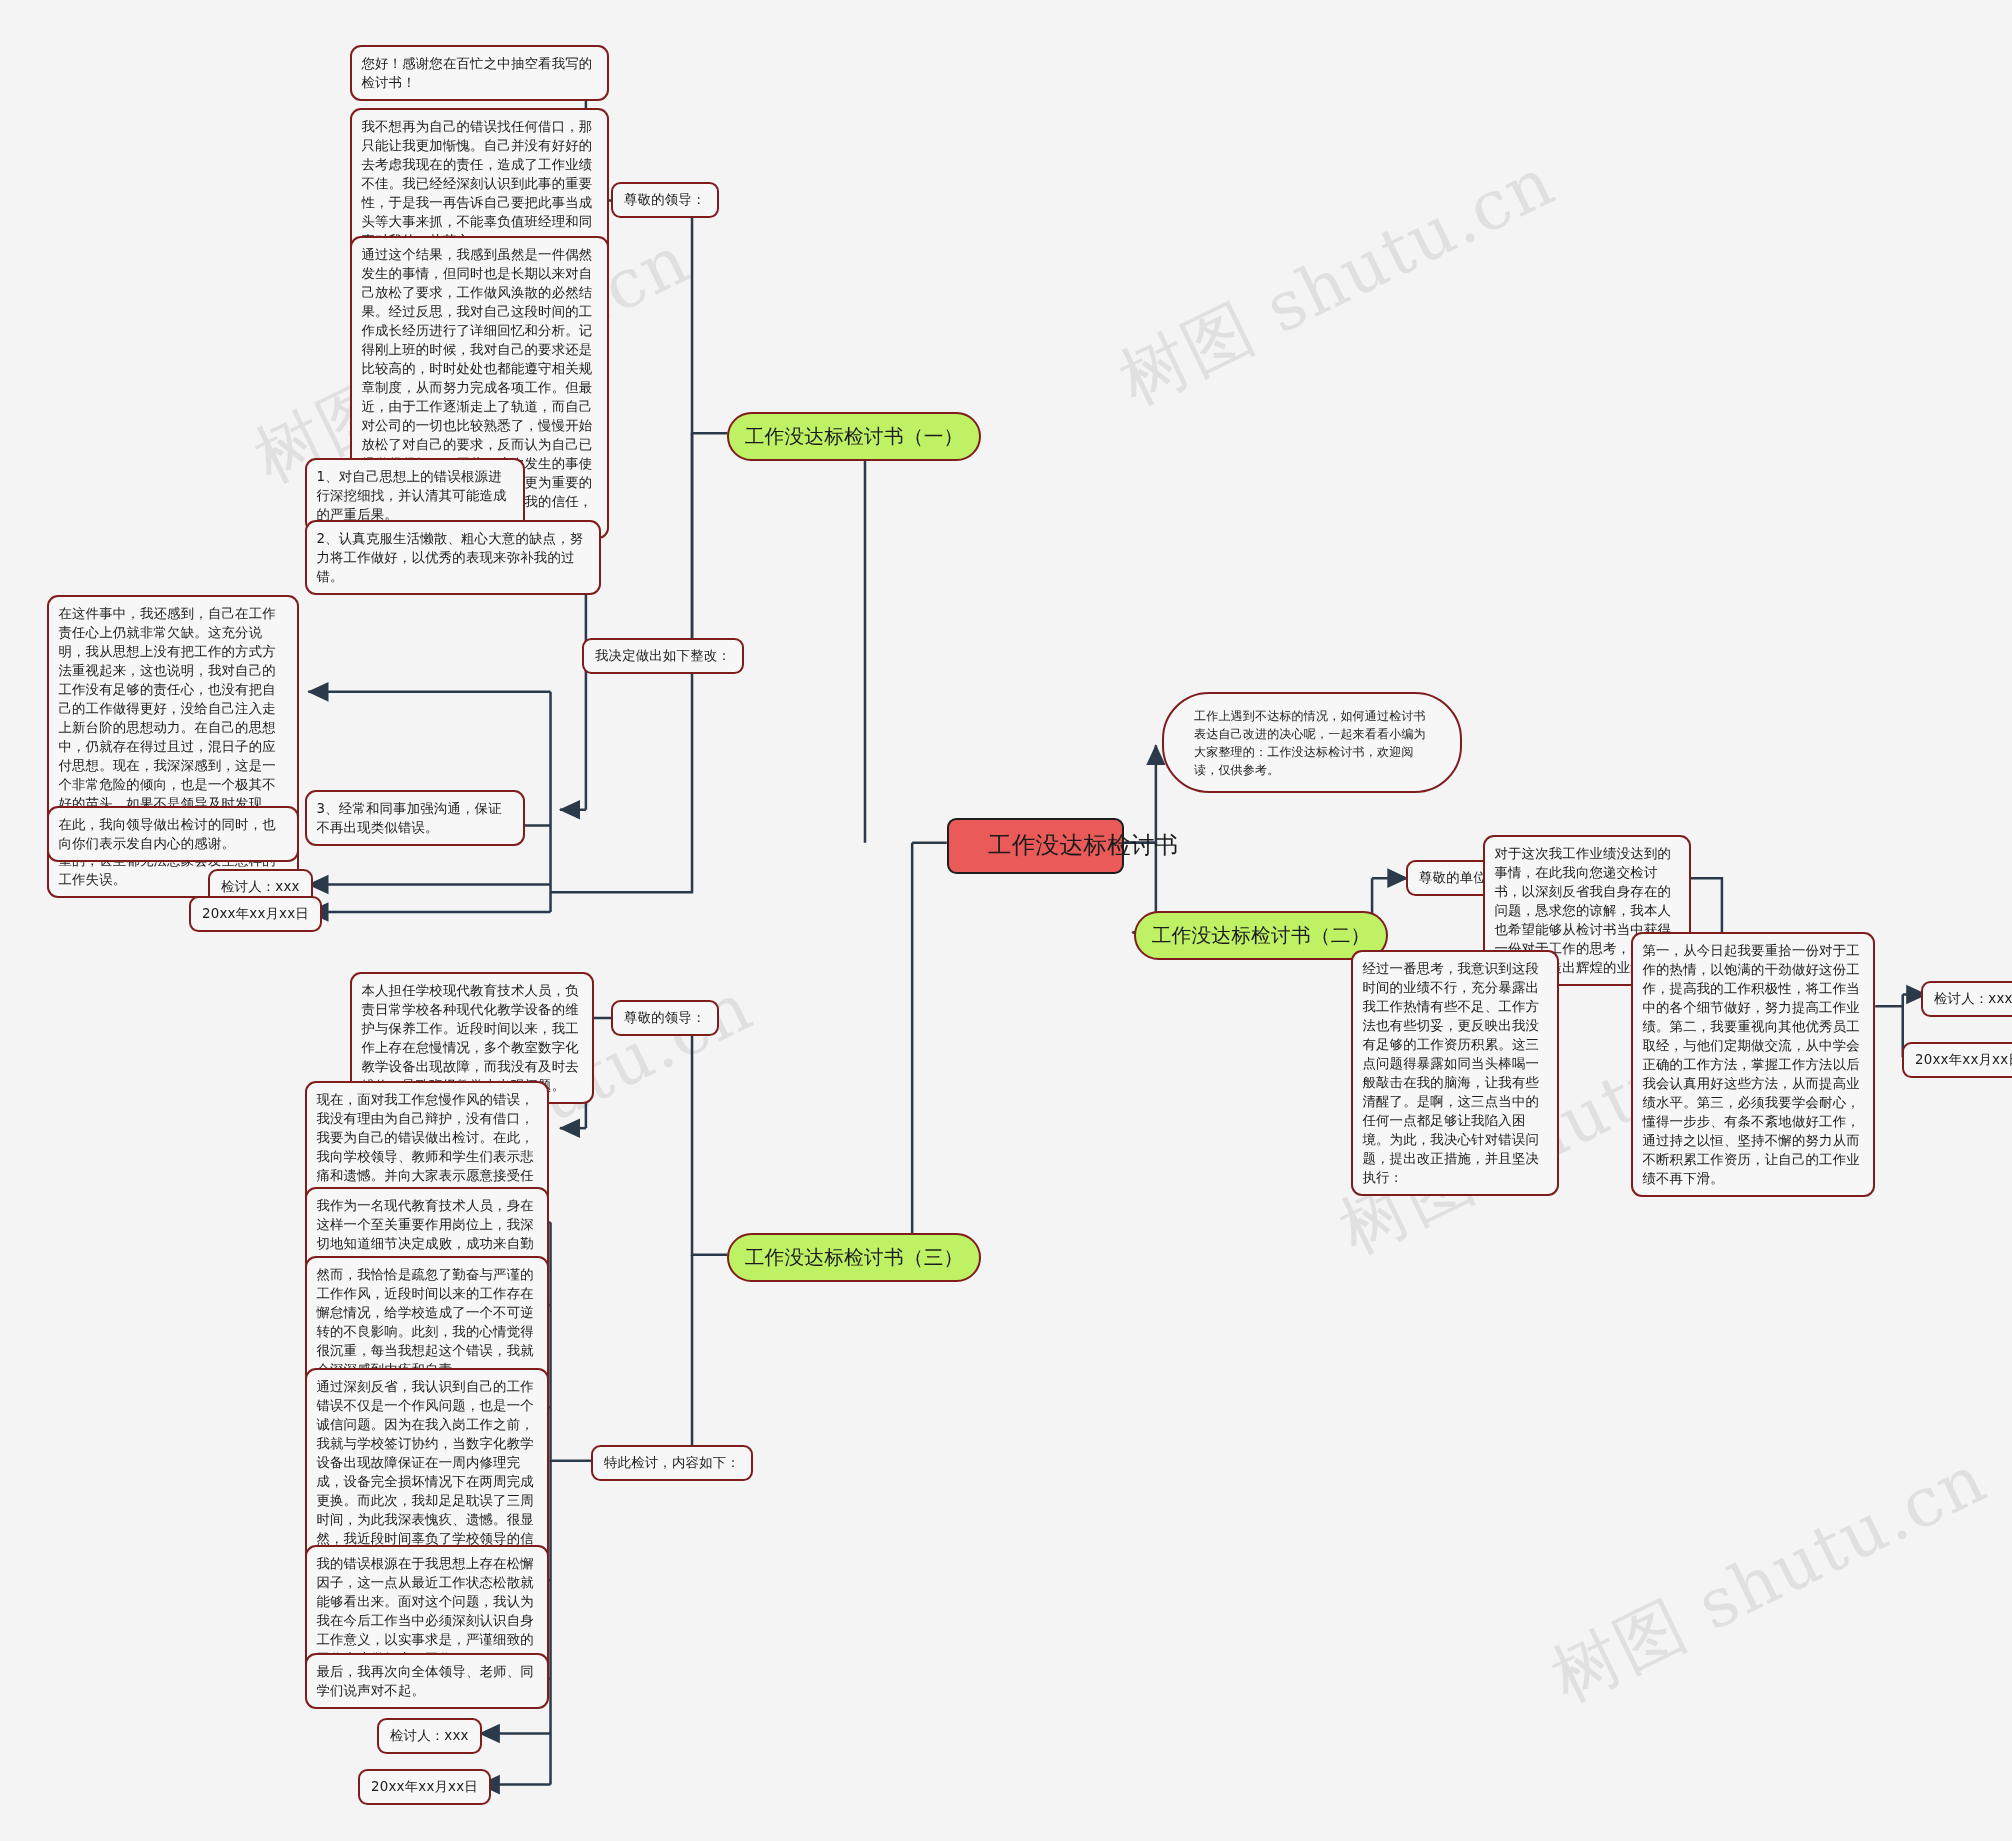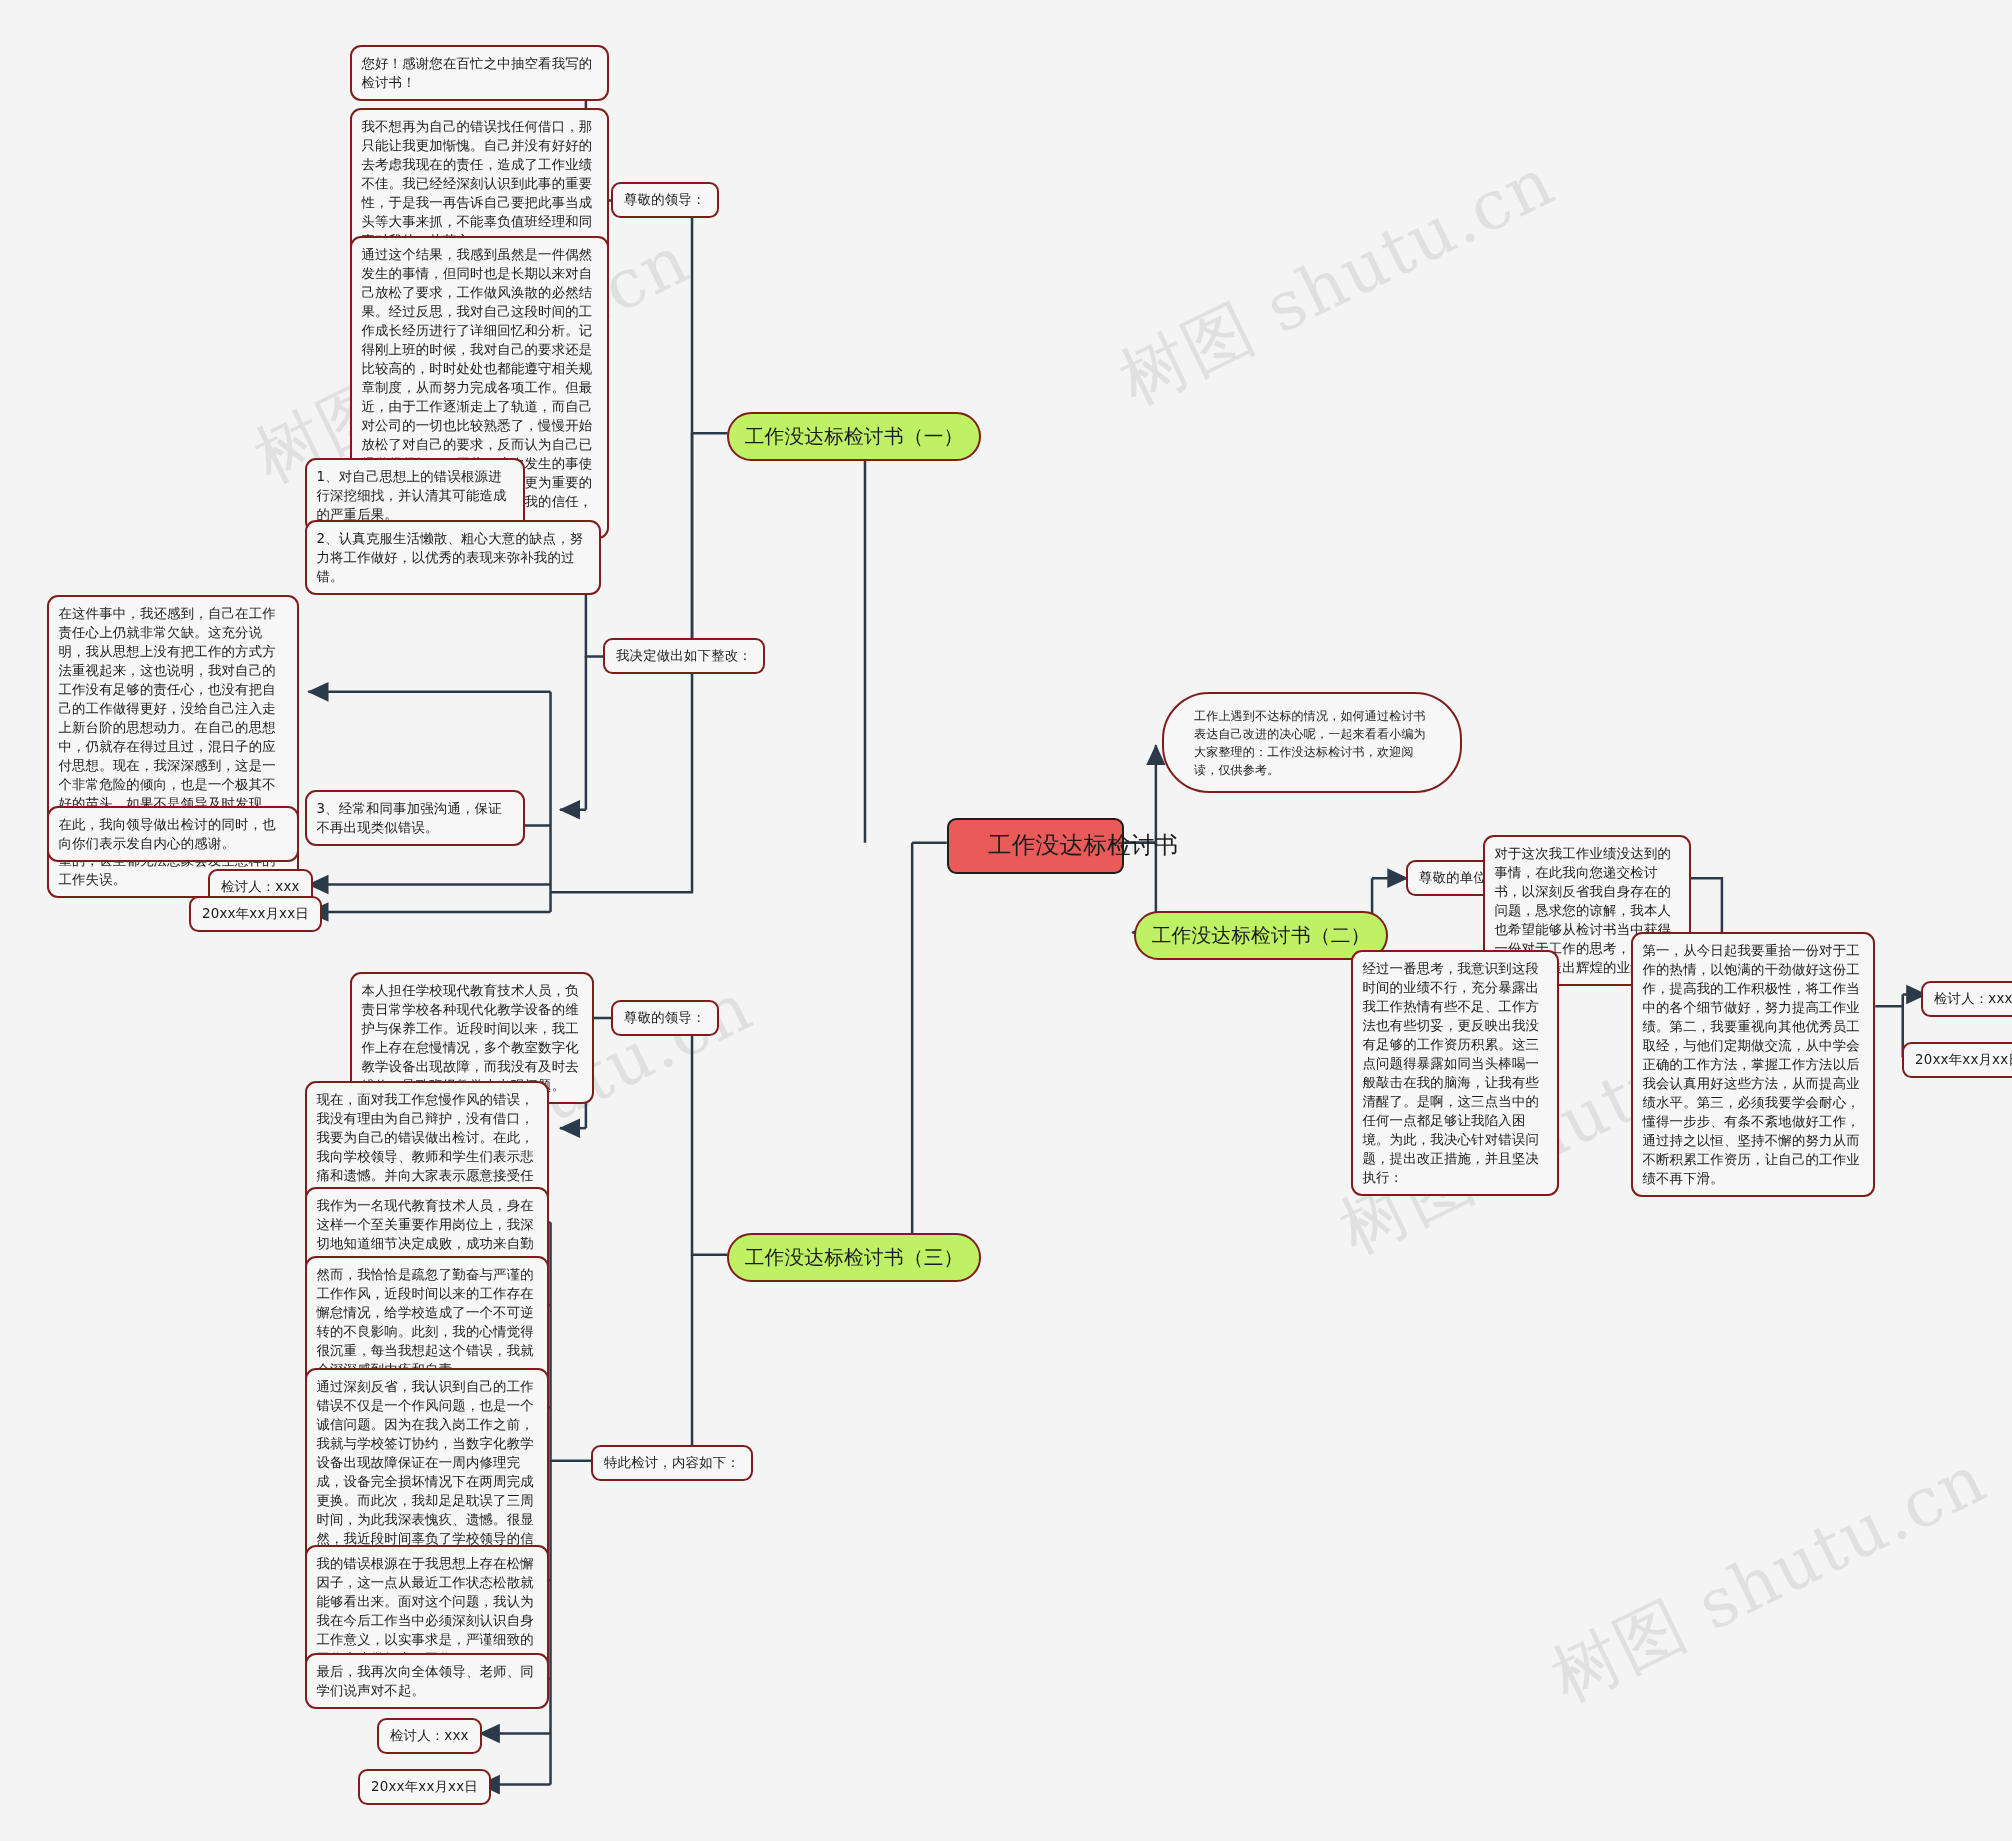--- a/index.html
+++ b/index.html
@@ -188,21 +188,21 @@
   <div class="node topic" style="left:727px; top:1233px;">工作没达标检讨书（三）</div>
 
   <div class="node small" style="left:611px; top:182px;">尊敬的领导：</div>
 
   <div class="node" style="left:350px; top:45px; width:259px;">您好！感谢您在百忙之中抽空看我写的检讨书！</div>
 
   <div class="node" style="left:350px; top:108px; width:259px;">我不想再为自己的错误找任何借口，那只能让我更加惭愧。自己并没有好好的去考虑我现在的责任，造成了工作业绩不佳。我已经经深刻认识到此事的重要性，于是我一再告诉自己要把此事当成头等大事来抓，不能辜负值班经理和同事对我的一片苦心。</div>
 
   <div class="node" style="left:350px; top:236px; width:259px;">通过这个结果，我感到虽然是一件偶然发生的事情，但同时也是长期以来对自己放松了要求，工作做风涣散的必然结果。经过反思，我对自己这段时间的工作成长经历进行了详细回忆和分析。记得刚上班的时候，我对自己的要求还是比较高的，时时处处也都能遵守相关规章制度，从而努力完成各项工作。但最近，由于工作逐渐走上了轨道，而自己对公司的一切也比较熟悉了，慢慢开始放松了对自己的要求，反而认为自己已经做得很好了。因此，这次发生的事使我不仅感到是自己的耻辱，更为重要的是我感到对不起值班经理对我的信任，愧对同事们的关心。</div>
 
-  <div class="node small" style="left:582px; top:638px;margin-left:21px;">我决定做出如下整改：</div>
+  <div class="node small" style="left:582px; top:638px;">我决定做出如下整改：</div>
 
   <div class="node" style="left:305px; top:458px; width:220px;">1、对自己思想上的错误根源进行深挖细找，并认清其可能造成的严重后果。</div>
 
   <div class="node" style="left:305px; top:520px; width:296px;">2、认真克服生活懒散、粗心大意的缺点，努力将工作做好，以优秀的表现来弥补我的过错。</div>
 
   <div class="node" style="left:305px; top:790px; width:220px;">3、经常和同事加强沟通，保证不再出现类似错误。</div>
 
   <div class="node" style="left:47px; top:595px; width:252px;">在这件事中，我还感到，自己在工作责任心上仍就非常欠缺。这充分说明，我从思想上没有把工作的方式方法重视起来，这也说明，我对自己的工作没有足够的责任心，也没有把自己的工作做得更好，没给自己注入走上新台阶的思想动力。在自己的思想中，仍就存在得过且过，混日子的应付思想。现在，我深深感到，这是一个非常危险的倾向，也是一个极其不好的苗头，如果不是领导及时发现，并要求自己深刻反省，而放任自己继续放纵和发展，那么，后果是极其严重的，甚至都无法想象会发生怎样的工作失误。</div>
 
   <div class="node" style="left:47px; top:806px; width:252px;">在此，我向领导做出检讨的同时，也向你们表示发自内心的感谢。</div>

